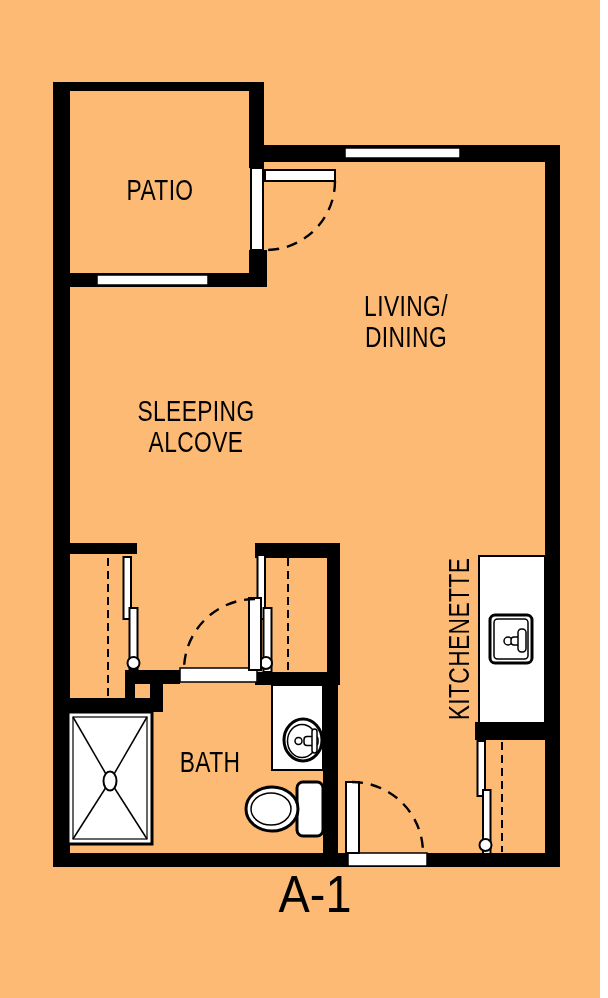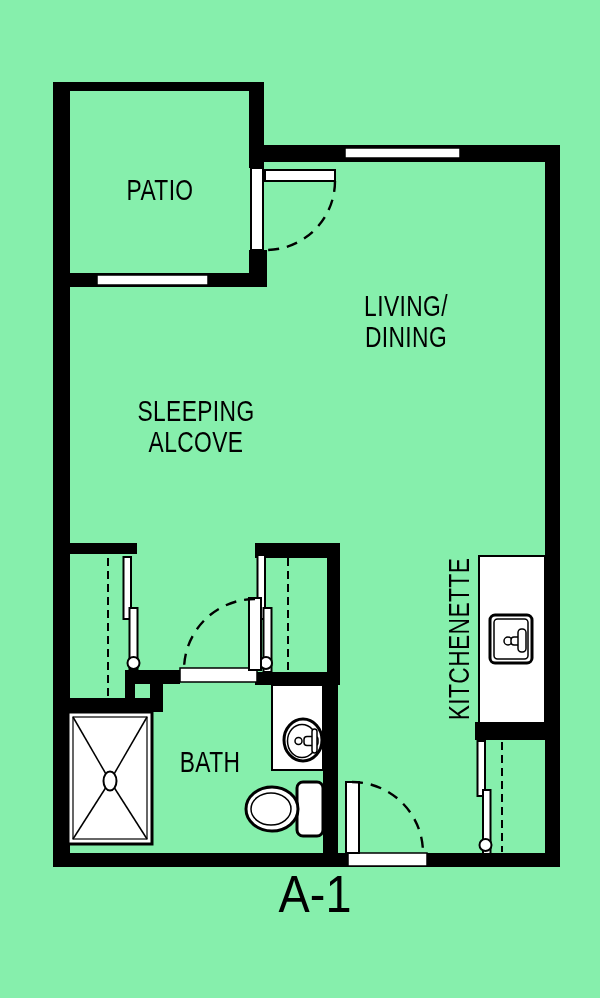--- a/index.html
+++ b/index.html
@@ -1,19 +1,19 @@
 <!DOCTYPE html>
 <html><head>
 <meta charset="utf-8">
 <style>
   html,body{margin:0;padding:0;background:#ffffff;}
   #plan{
     position:relative;
     width:600px;height:998px;
-    background:#86efac;
+    background:#fdba74;
     font-family:"Liberation Sans", sans-serif;
     overflow:hidden;
     text-decoration:underline;
   }
   #drawing{position:absolute;left:0;top:0;}
   .room-label{
     position:absolute;
     color:#000;
     font-size:30px;
     line-height:30px;

